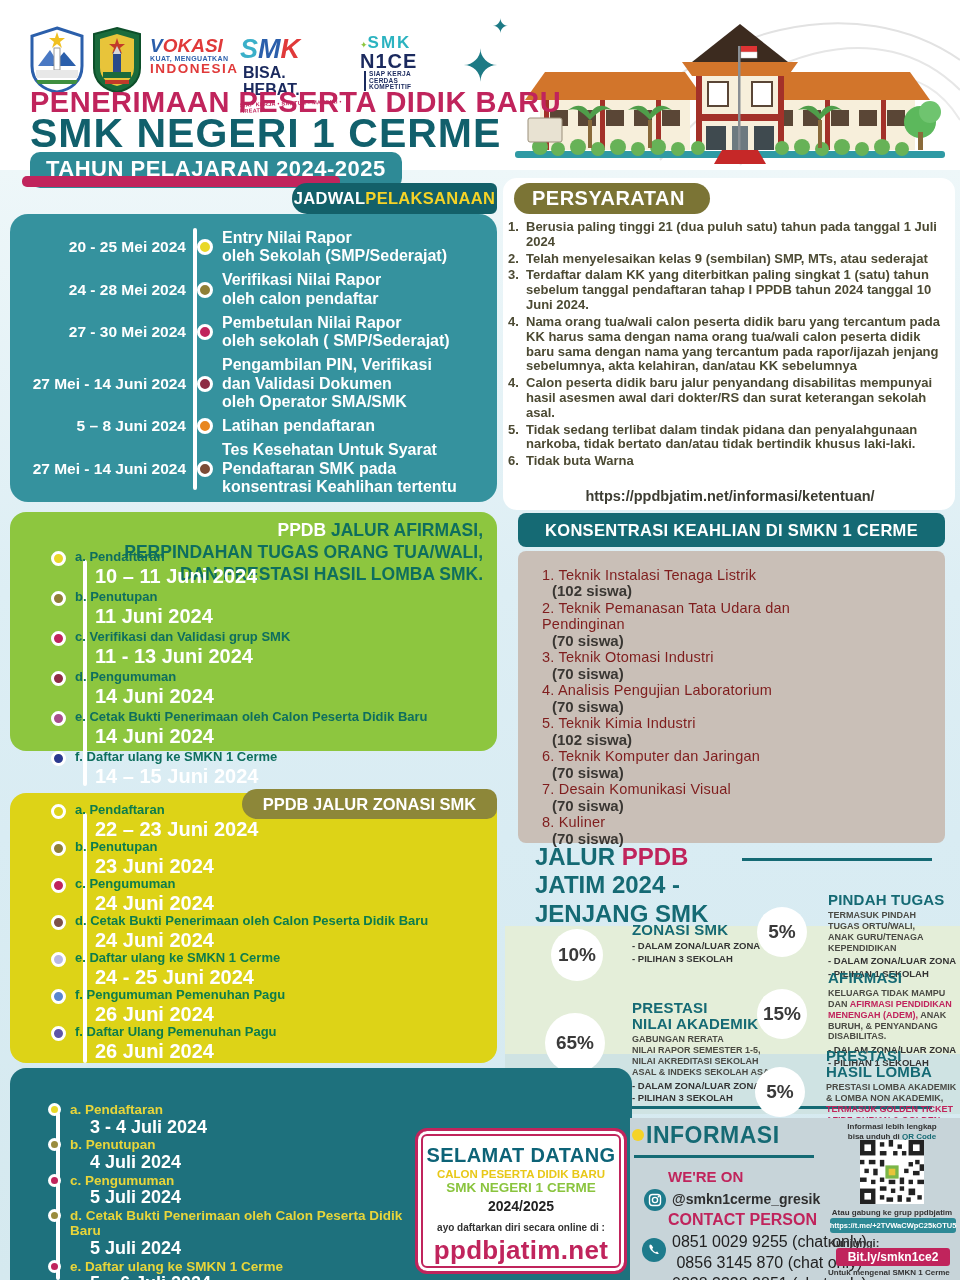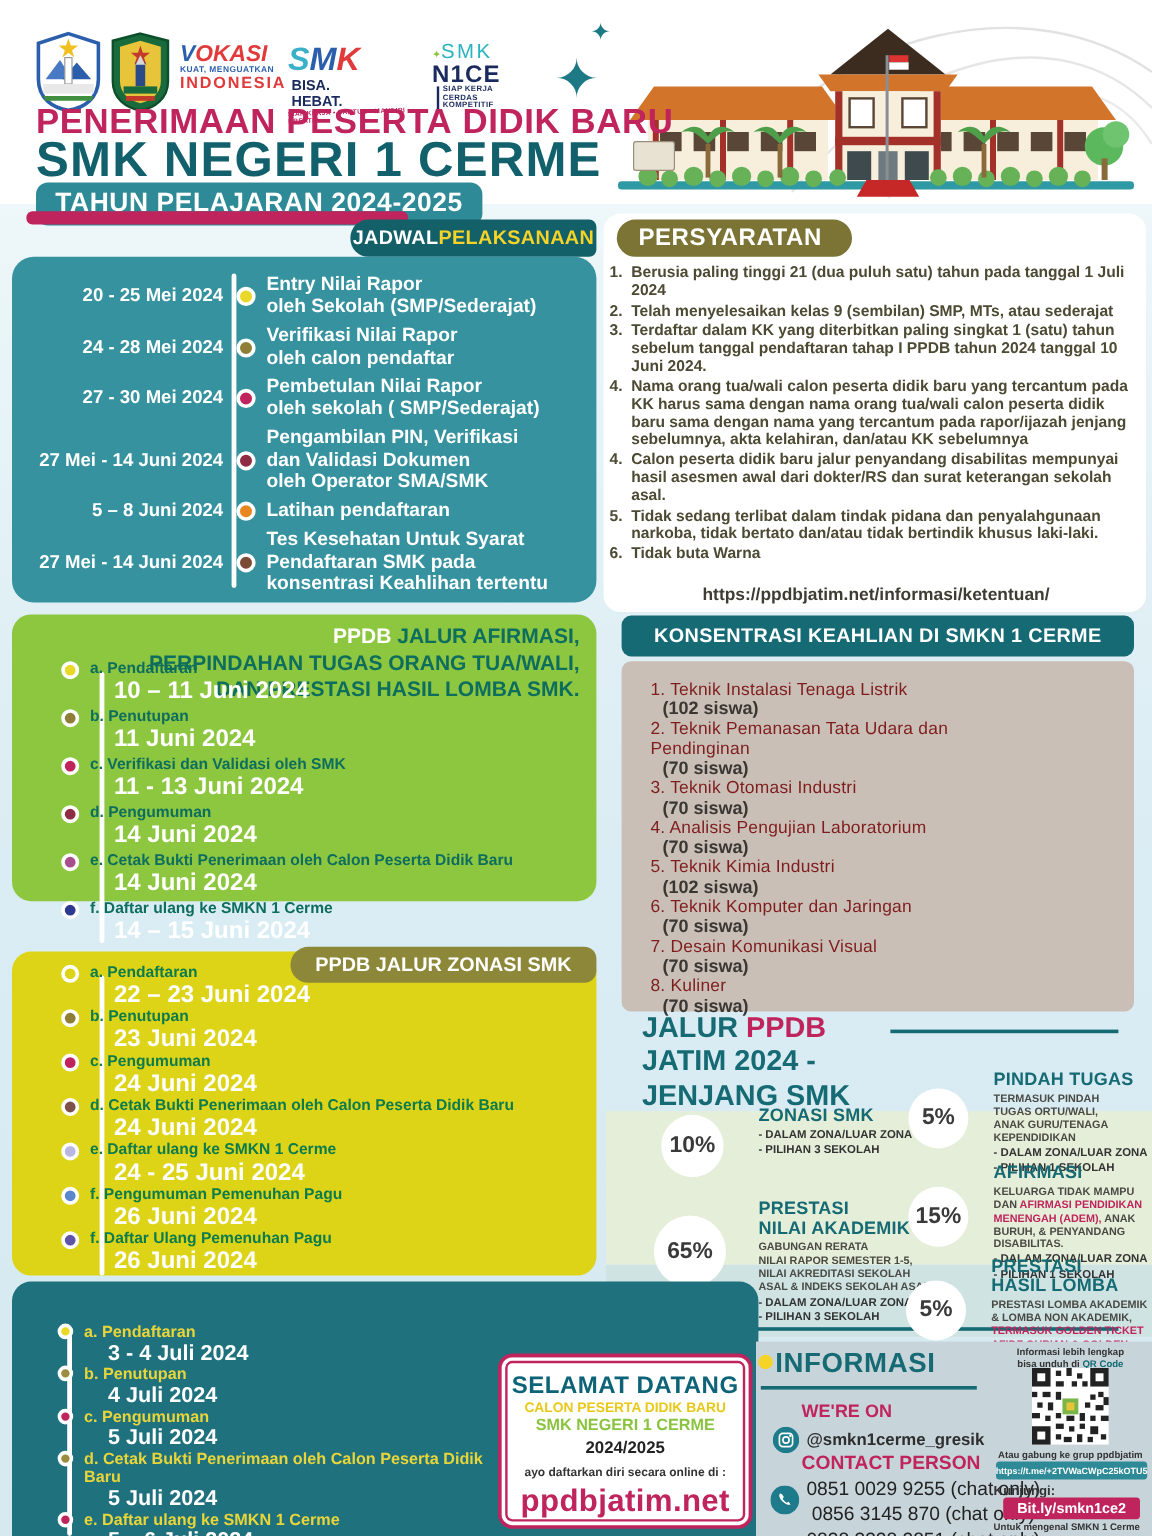--- a/index.html
+++ b/index.html
@@ -29,24 +29,24 @@
   #logo-vokasi{left:150px;top:36px;width:86px;line-height:1;}
   #logo-vokasi .l1{font-size:19px;font-weight:900;font-style:italic;color:#e03a3a;}
   #logo-vokasi .l1 .v{color:#2b5fab;}
   #logo-vokasi .l2{font-size:7px;font-weight:800;color:#2b5fab;letter-spacing:.4px;}
   #logo-vokasi .l3{font-size:13.5px;font-weight:900;color:#e03a3a;letter-spacing:1.5px;}
   #logo-smkbisa{left:240px;top:36px;width:108px;}
   #logo-smkbisa .smk{font-size:27px;font-weight:900;font-style:italic;line-height:1;}
   #logo-smkbisa .s1{color:#3bb0c9}.#x{}
   #logo-smkbisa .s2{color:#2b5fab}
   #logo-smkbisa .s3{color:#e03a3a}
-  #logo-smkbisa .bh{font-size:12px;font-weight:900;color:#1b2a5e;line-height:1.05;display:inline-block;vertical-align:top;margin-left:3px;margin-top:2px;}
+  #logo-smkbisa .bh{font-size:16px;font-weight:900;color:#1b2a5e;line-height:1.05;display:inline-block;vertical-align:top;margin-left:3px;margin-top:2px;}
   #logo-smkbisa .tag{font-size:5.5px;font-weight:800;color:var(--crimson);letter-spacing:.3px;transform:rotate(-2deg);margin-top:1px;}
   #logo-n1ce{left:360px;top:34px;width:110px;line-height:1;}
-  #logo-n1ce .smk{font-size:17px;font-weight:400;color:#2bb3c0;letter-spacing:2px;}
+  #logo-n1ce .smk{font-size:17px;font-weight:700;color:#2bb3c0;letter-spacing:2px;}
   #logo-n1ce .star{color:#8dc63f;font-size:9px;}
   #logo-n1ce .name{font-size:20px;font-weight:900;color:#1b2a5e;letter-spacing:1px;display:inline-block;}
   #logo-n1ce .tags{display:inline-block;vertical-align:bottom;margin-left:4px;border-left:2px solid #1b2a5e;padding-left:3px;}
   #logo-n1ce .tags div{font-size:6.5px;font-weight:800;color:#1b2a5e;letter-spacing:.3px;}
 
   
   #jadwal-pill{left:292px;top:183px;width:205px;height:31px;background:#136069;border-radius:15px 6px 6px 15px;
     display:flex;align-items:center;justify-content:center;font-size:16.5px;font-weight:900;letter-spacing:.3px;}
   #jadwal-pill .w{color:#fff;} #jadwal-pill .y{color:#f5d327;}
   #jadwal-box{left:10px;top:214px;width:487px;height:288px;background:var(--tealbox);border-radius:18px;padding:15px 8px 0 10px;}
@@ -380,21 +380,21 @@
       <div class="titem" style="margin-left:-23px">
         <div class="tdot" style="background:#8f7f36"></div>
         <div>
             <div class="tlabel">b. Penutupan</div>
              <div class="tdate">11 Juni 2024</div>
           </div>
       </div>
       <div class="titem" style="margin-left:-23px">
         <div class="tdot" style="background:#c0245c"></div>
         <div>
-            <div class="tlabel">c. Verifikasi dan Validasi oleh SMK</div>
+            <div class="tlabel">c. Verifikasi dan Validasi grup SMK</div>
              <div class="tdate">11 - 13 Juni 2024</div>
           </div>
       </div>
       <div class="titem" style="margin-left:-23px">
         <div class="tdot" style="background:#8e2c44"></div>
         <div>
             <div class="tlabel">d. Pengumuman</div>
              <div class="tdate">14 Juni 2024</div>
           </div>
       </div>

